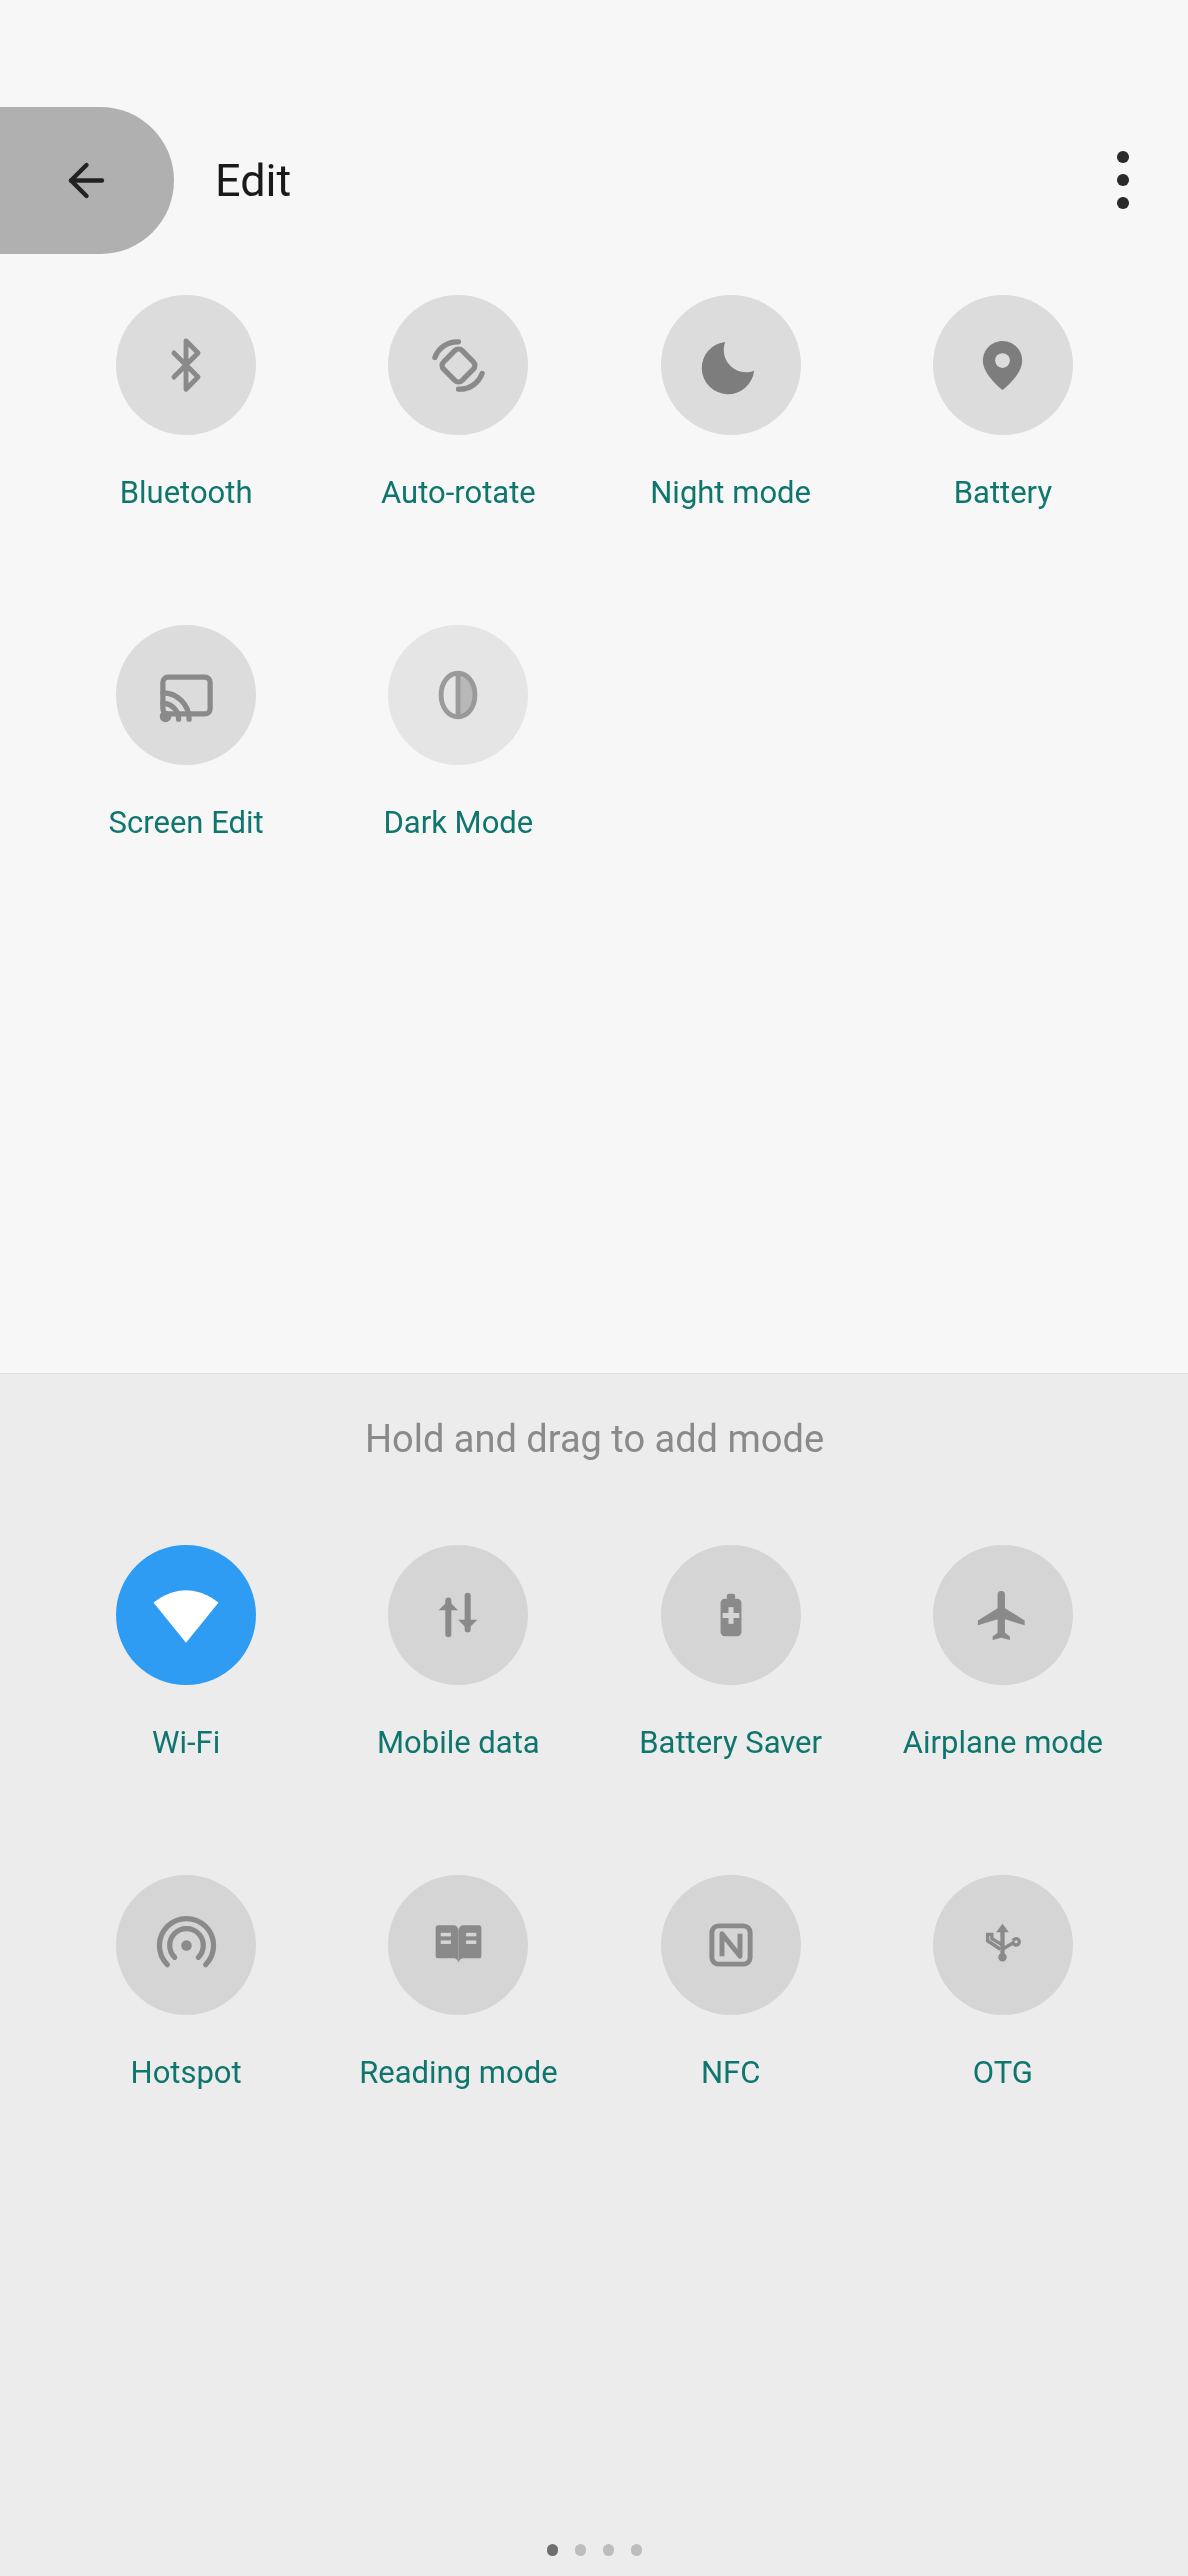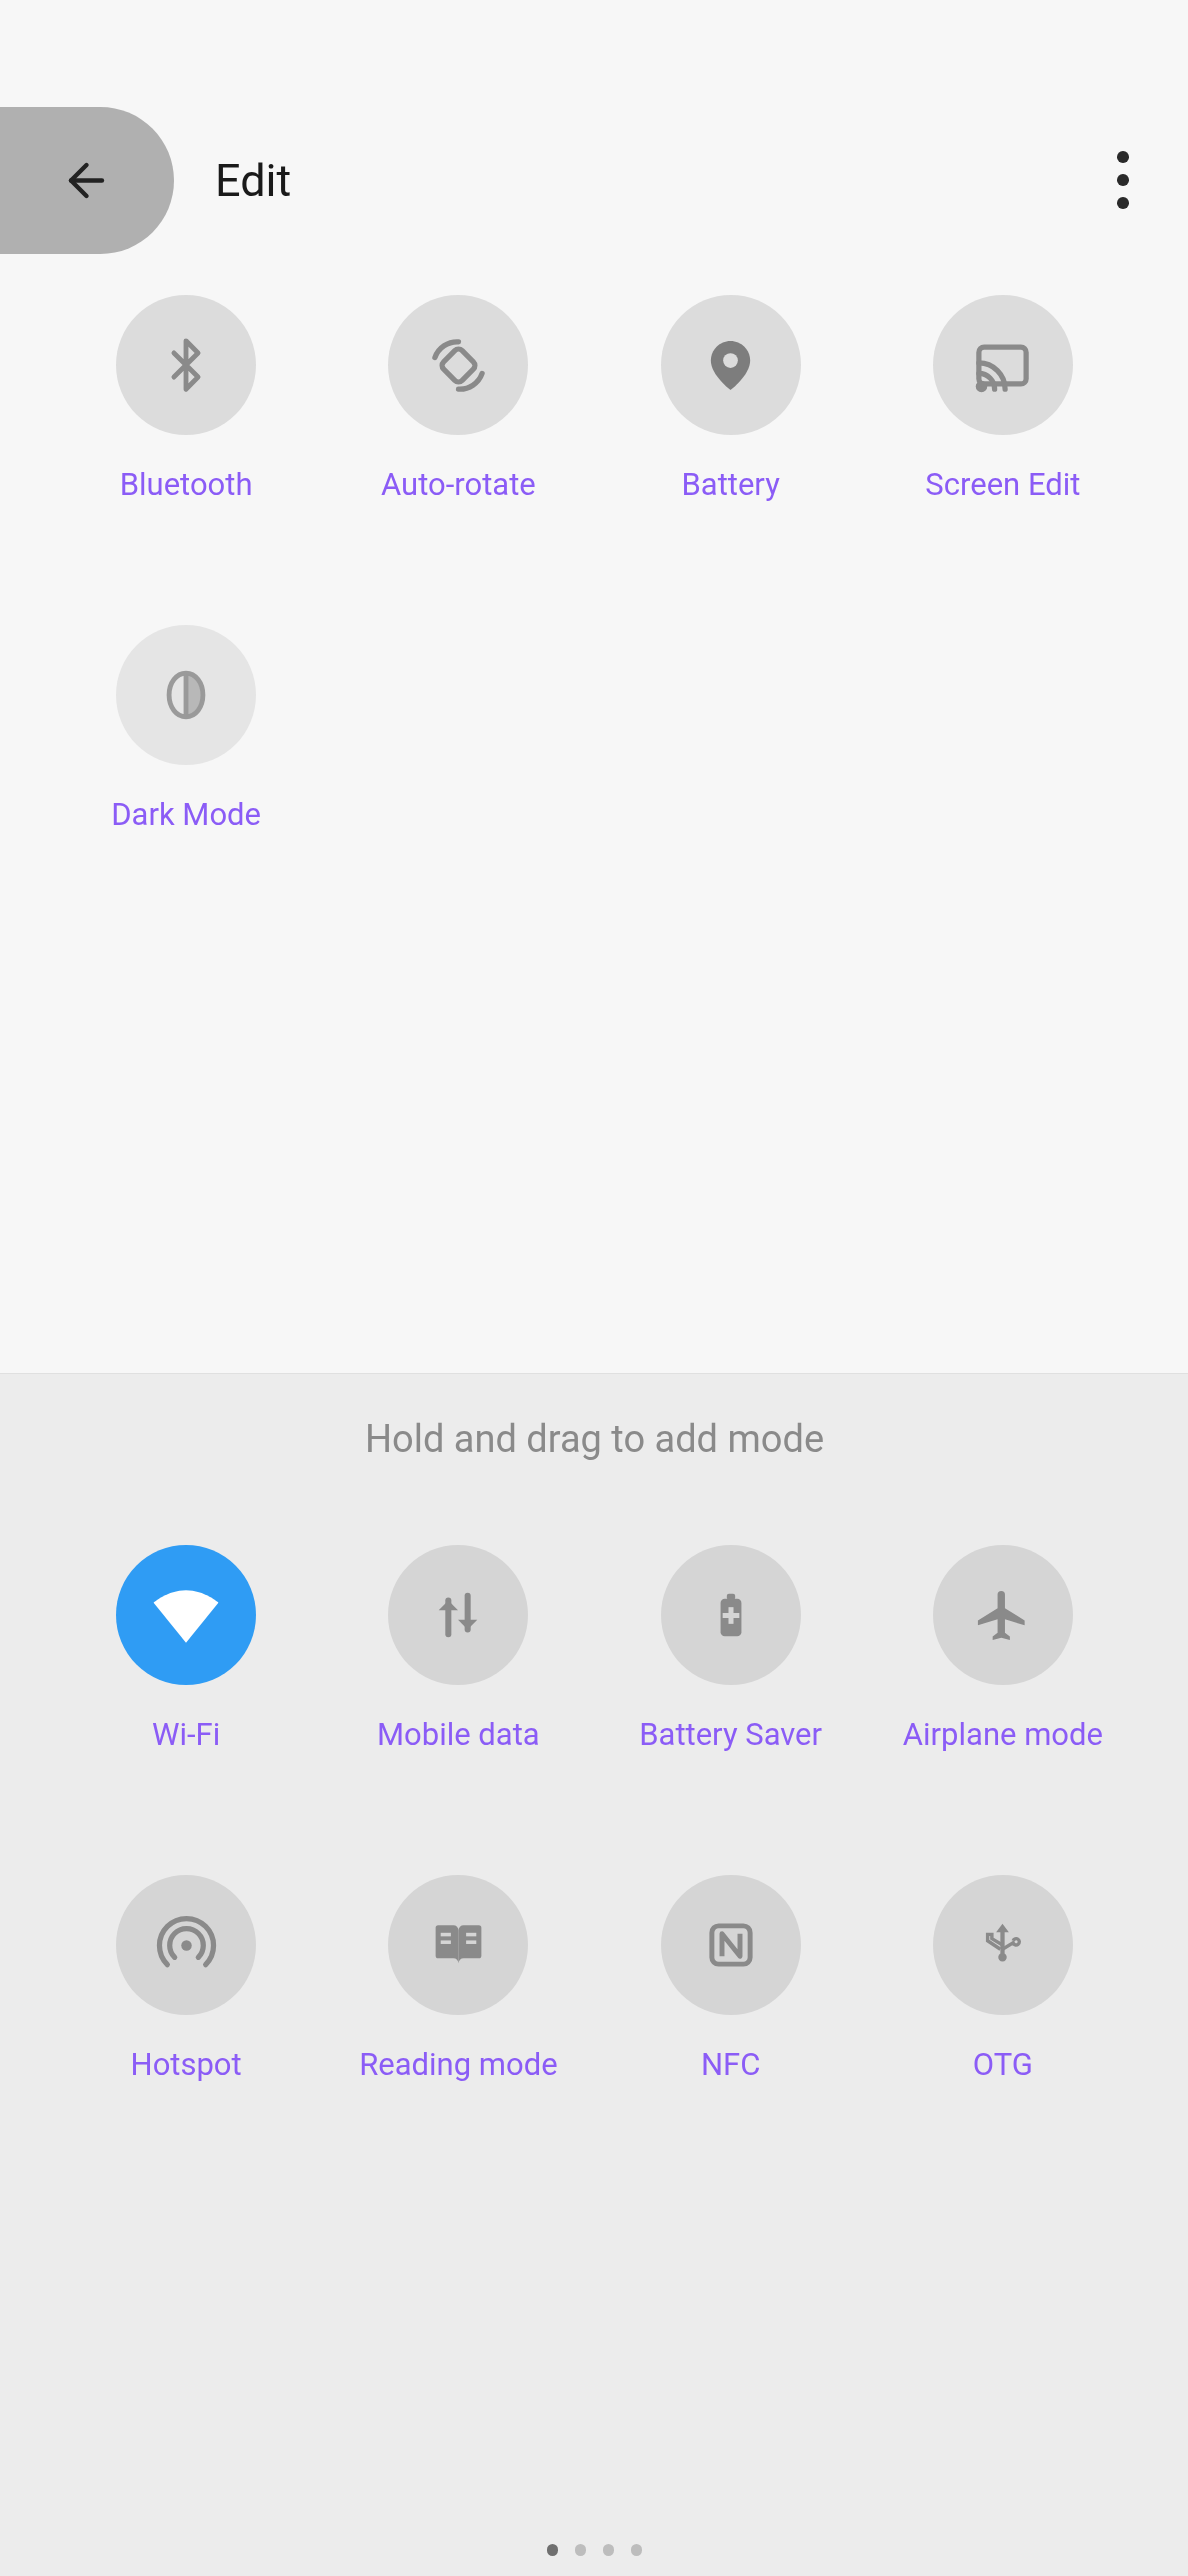--- a/index.html
+++ b/index.html
@@ -113,23 +113,23 @@
     border-radius: 50%;
     background: #dcdcdc;
     display: flex;
     align-items: center;
     justify-content: center;
     margin-top: 8.3px;
   }
   .tile .circle.alt { background:#e5e5e5; }
   .tile .circle.active { background:#2f9cf4; }
   .tile .label {
-    margin-top: 31px;
+    margin-top: 39px;
     font-size: 31px;
-    color: #8b5cf6;
+    color: #0f766e;
     text-align: center;
   }
 
   
   .lower-area {
     position: absolute;
     top: 1373px;
     left: 0;
     right: 0;
     bottom: 0;
@@ -208,20 +208,28 @@
       <div class="circle">
           <svg class="ic-gray" width="63" height="63" viewBox="0 0 24 24" fill="none" stroke="currentColor" stroke-width="2" stroke-linecap="round" stroke-linejoin="round">
             <rect x="7" y="7" width="10" height="10" rx="2" transform="rotate(45 12 12)"></rect>
             <path d="M3 9 a9 9 0 0 1 9 -6"></path>
             <path d="M21 15 a9 9 0 0 1 -9 6"></path>
           </svg>
         </div>
       <div class="label">Auto-rotate</div>
     </div>
 
+    <div class="tile">
+      <div class="circle">
+          <svg class="ic-gray-d" width="63" height="63" viewBox="0 0 24 24" fill="currentColor">
+            <path d="M21 14 A8.5 8.5 0 0 1 10 3 A10 10 0 1 0 21 14 Z"></path>
+          </svg>
+        </div>
+      <div class="label">Night mode</div>
+    </div>
 
 
     <div class="tile">
       <div class="circle">
           <svg class="ic-gray-d" width="59" height="59" viewBox="0 0 24 24" fill="currentColor">
             <path d="M12 2 C7.6 2 4 5.6 4 10 c0 6 8 12 8 12 s8 -6 8 -12 C20 5.6 16.4 2 12 2 Z"></path>
             <circle cx="12" cy="10" r="3" fill="#dcdcdc"></circle>
           </svg>
         </div>
       <div class="label">Battery</div>

